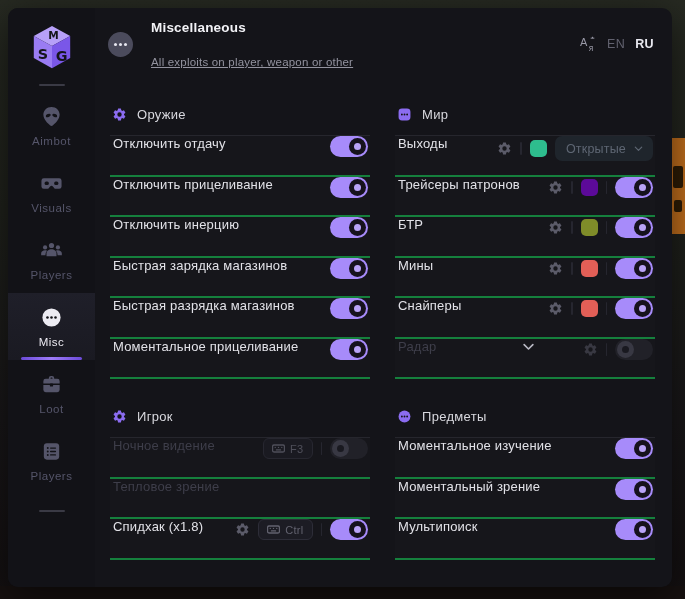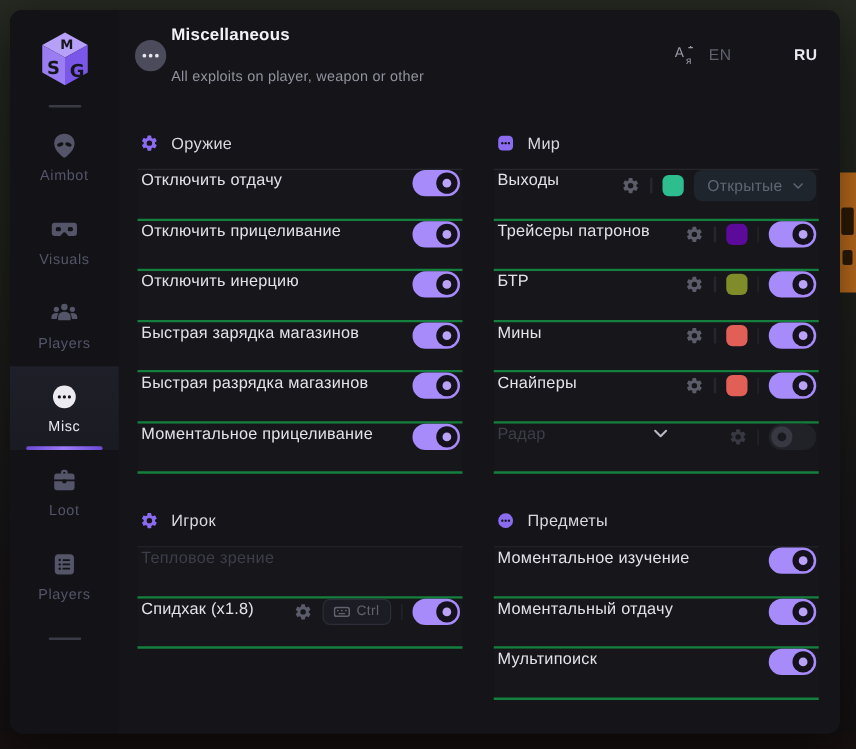--- a/index.html
+++ b/index.html
@@ -35,29 +35,29 @@
   .side-item.active .si-label { color:#eceaf2; }
   .side-item.active::after { content:''; position:absolute; left:13px; right:13px; bottom:0;
     height:3px; border-radius:3px;
     background:linear-gradient(90deg,#6b4ad8,#9d7bf7,#6b4ad8); }
   .dash.bottom { margin-top:16px; }
 
   
   .main { flex:1; display:flex; flex-direction:column; min-width:0; }
   header { height:72px; flex:0 0 72px; display:flex; align-items:center;
     justify-content:space-between; padding:0 18px 0 13px; }
-  .h-left { display:flex; align-items:center; gap:4px; }
+  .h-left { display:flex; align-items:center; gap:18px; }
   .h-badge { width:25px; height:25px; border-radius:50%; background:#4b4b5c;
     display:flex; align-items:center; justify-content:center; gap:2px; }
   .h-badge i { width:3px; height:3px; border-radius:50%; background:#e6e6ef; display:block; }
   .h-title { font-size:13.5px; font-weight:bold; color:#f2f2f6; letter-spacing:.2px; }
-  .h-sub { font-size:11.5px; color:#93939f; margin-top:21px; letter-spacing:.2px; }
+  .h-sub { font-size:11.5px; color:#93939f; margin-top:21px; letter-spacing:.2px;text-decoration:underline; }
   .h-right { display:flex; align-items:center; gap:10px; }
   .lang { font-size:12.5px; letter-spacing:.4px; color:#62626f; cursor:pointer; }
-  .lang.active { color:#e9e9f0; font-weight:bold;margin-left:40px; }
+  .lang.active { color:#e9e9f0; font-weight:bold; }
 
   
   .content { flex:1; display:grid; grid-template-columns:1fr 1fr; column-gap:25px;
     padding:24px 17px 0 15px; overflow:hidden; }
   .section { margin-bottom:27px; }
   .sec-head { display:flex; align-items:center; gap:10px; padding:0 2px; height:20px; }
   .sec-head svg { width:15px; height:15px; display:block; }
   .sec-title { font-size:13px; color:#d8d8de; letter-spacing:.3px; }
   .sec-rule { border:none; border-top:1px solid #26262d; margin:11px 0 0 0; }
 
@@ -293,20 +293,41 @@
                   <span style="color:#8b6cf0;display:flex">
                     <svg viewBox="0 0 24 24" fill="currentColor">
                       <path d="M19.14 12.94a7 7 0 0 0 .05-.94a7 7 0 0 0-.05-.94l2.03-1.58a.5.5 0 0 0 .12-.64l-1.92-3.32a.5.5 0 0 0-.61-.22l-2.39.96a7.3 7.3 0 0 0-1.62-.94l-.36-2.54a.5.5 0 0 0-.5-.42h-3.84a.5.5 0 0 0-.5.42l-.36 2.54c-.59.24-1.13.56-1.62.94l-2.39-.96a.5.5 0 0 0-.61.22L2.65 8.84a.5.5 0 0 0 .12.64l2.03 1.58a7 7 0 0 0 0 1.88l-2.03 1.58a.5.5 0 0 0-.12.64l1.92 3.32c.13.23.4.32.61.22l2.39-.96c.49.38 1.03.7 1.62.94l.36 2.54c.04.24.25.42.5.42h3.84c.25 0 .46-.18.5-.42l.36-2.54c.59-.24 1.13-.56 1.62-.94l2.39.96c.21.1.48.01.61-.22l1.92-3.32a.5.5 0 0 0-.12-.64l-2.03-1.58zM12 15.5a3.5 3.5 0 1 1 0-7a3.5 3.5 0 0 1 0 7z"></path>
                     </svg>
                   </span>
                 </span>
                 <span class="sec-title">Игрок</span>
               </div>
               <hr class="sec-rule">
               <div class="row dim">
+                <span class="row-label">Ночное видение</span>
+                <div class="row-controls">
+                  <span class="kbd">
+                    <span style="display: flex;">
+                      <svg viewBox="0 0 24 16" fill="none" stroke="currentColor">
+                        <rect x="1" y="1.5" width="22" height="13" rx="3" stroke-width="2.4"></rect>
+                        <circle cx="6" cy="6" r="1.3" fill="currentColor" stroke="none"></circle>
+                        <circle cx="12" cy="6" r="1.3" fill="currentColor" stroke="none"></circle>
+                        <circle cx="18" cy="6" r="1.3" fill="currentColor" stroke="none"></circle>
+                        <rect x="7" y="9.6" width="10" height="2" rx="1" fill="currentColor" stroke="none"></rect>
+                      </svg>
+                    </span>
+                    <span>F3</span>
+                  </span>
+                  <span class="vsep"></span>
+                  <span class="toggle off">
+                    <span class="knob"></span>
+                  </span>
+                </div>
+              </div>
+              <div class="row dim">
                 <span class="row-label">Тепловое зрение</span>
               </div>
               <div class="row">
                 <span class="row-label">Спидхак (x1.8)</span>
                 <div class="row-controls">
                   <span class="gear">
                     <svg viewBox="0 0 24 24" fill="currentColor">
                       <path d="M19.14 12.94a7 7 0 0 0 .05-.94a7 7 0 0 0-.05-.94l2.03-1.58a.5.5 0 0 0 .12-.64l-1.92-3.32a.5.5 0 0 0-.61-.22l-2.39.96a7.3 7.3 0 0 0-1.62-.94l-.36-2.54a.5.5 0 0 0-.5-.42h-3.84a.5.5 0 0 0-.5.42l-.36 2.54c-.59.24-1.13.56-1.62.94l-2.39-.96a.5.5 0 0 0-.61.22L2.65 8.84a.5.5 0 0 0 .12.64l2.03 1.58a7 7 0 0 0 0 1.88l-2.03 1.58a.5.5 0 0 0-.12.64l1.92 3.32c.13.23.4.32.61.22l2.39-.96c.49.38 1.03.7 1.62.94l.36 2.54c.04.24.25.42.5.42h3.84c.25 0 .46-.18.5-.42l.36-2.54c.59-.24 1.13-.56 1.62-.94l2.39.96c.21.1.48.01.61-.22l1.92-3.32a.5.5 0 0 0-.12-.64l-2.03-1.58zM12 15.5a3.5 3.5 0 1 1 0-7a3.5 3.5 0 0 1 0 7z"></path>
                     </svg>
                   </span>
@@ -463,21 +484,21 @@
               <hr class="sec-rule">
               <div class="row">
                 <span class="row-label">Моментальное изучение</span>
                 <div class="row-controls">
                   <span class="toggle on">
                     <span class="knob"></span>
                   </span>
                 </div>
               </div>
               <div class="row">
-                <span class="row-label">Моментальный отдачу</span>
+                <span class="row-label">Моментальный зрение</span>
                 <div class="row-controls">
                   <span class="toggle on">
                     <span class="knob"></span>
                   </span>
                 </div>
               </div>
               <div class="row">
                 <span class="row-label">Мультипоиск</span>
                 <div class="row-controls">
                   <span class="toggle on">

